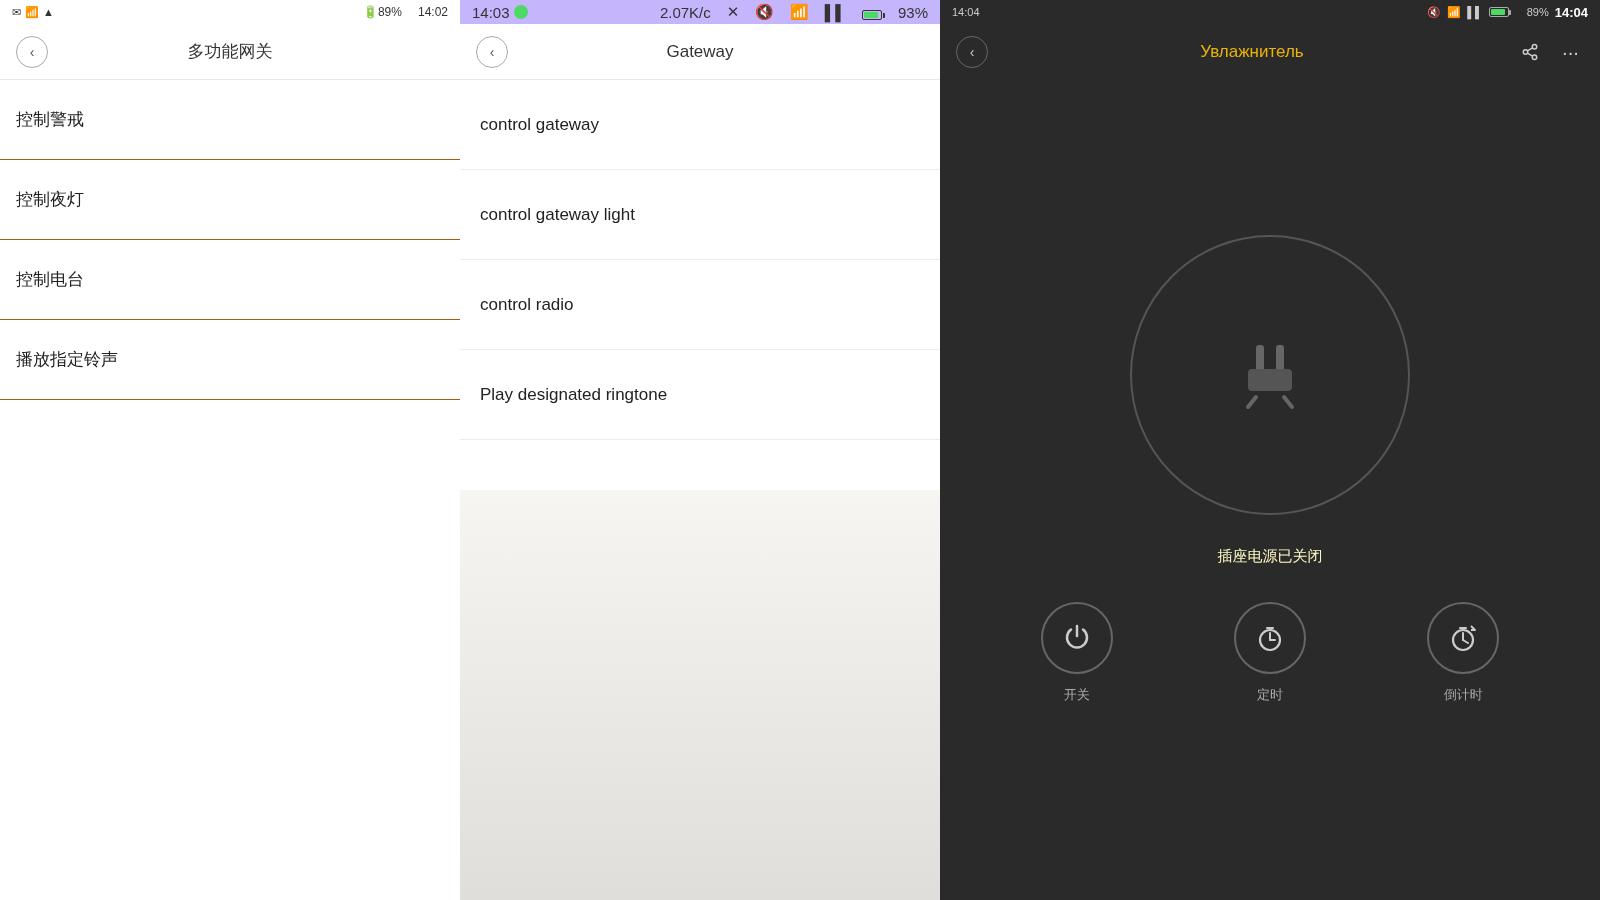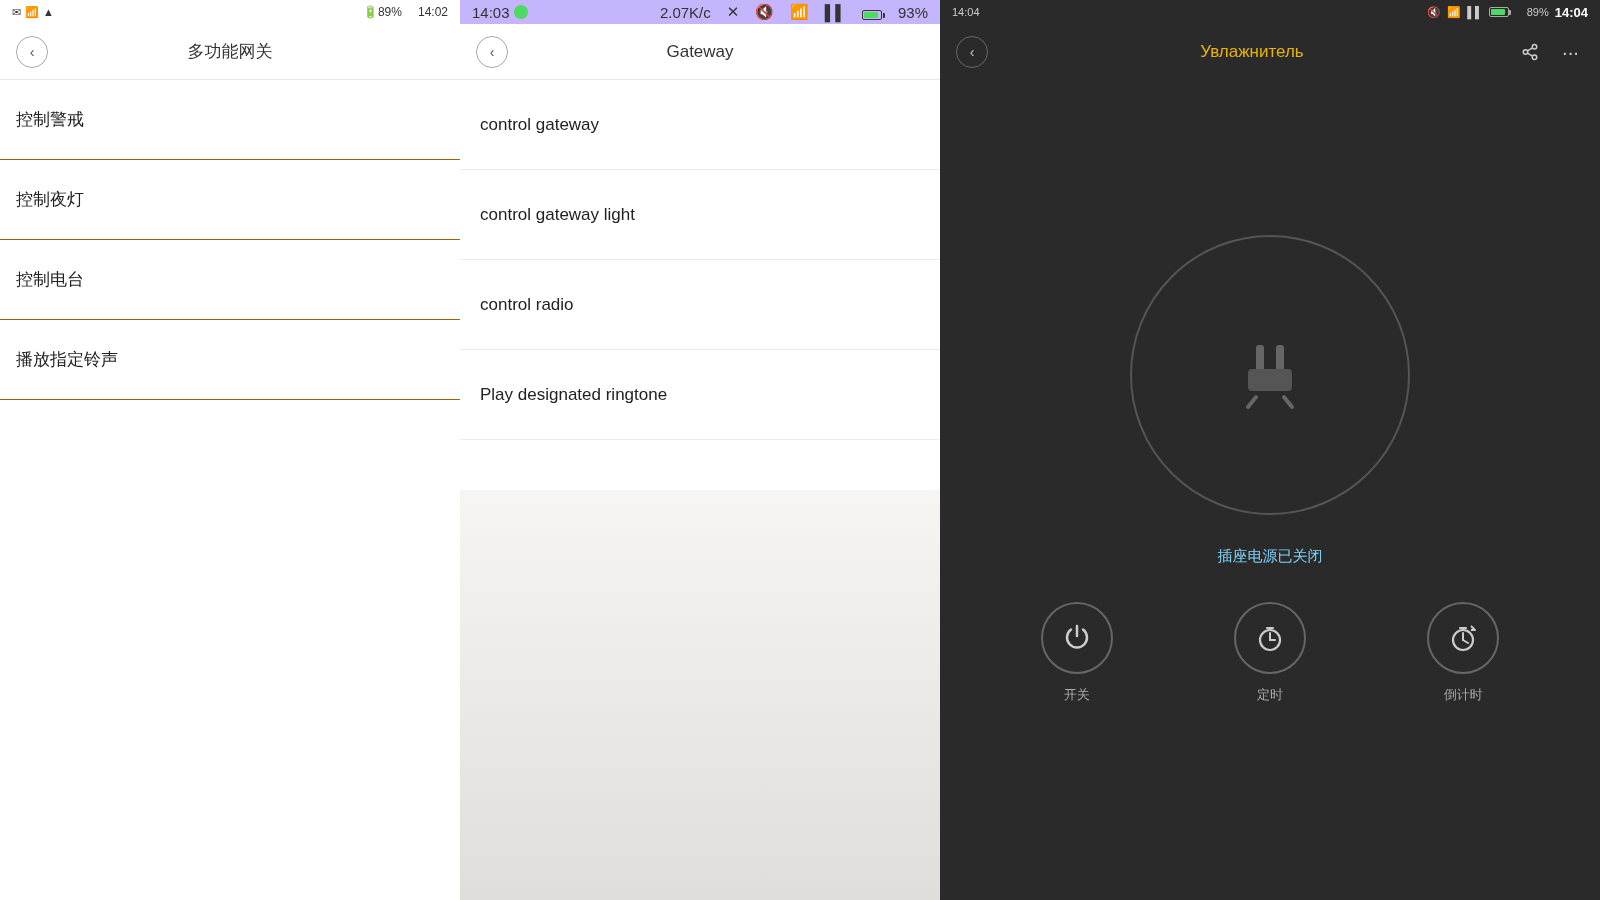--- a/index.html
+++ b/index.html
@@ -211,21 +211,21 @@
       border-radius: 50%;
       border: 2px solid #555;
       display: flex;
       align-items: center;
       justify-content: center;
       margin-bottom: 32px;
     }
 
     .device-status {
       font-size: 15px;
-      color: #7dd3fc;
+      color: #fef9c3;
       margin-bottom: 36px;
     }
 
     .control-row {
       display: flex;
       justify-content: space-around;
       width: 100%;
       padding: 0 40px;
       margin-bottom: 2px;
     }

